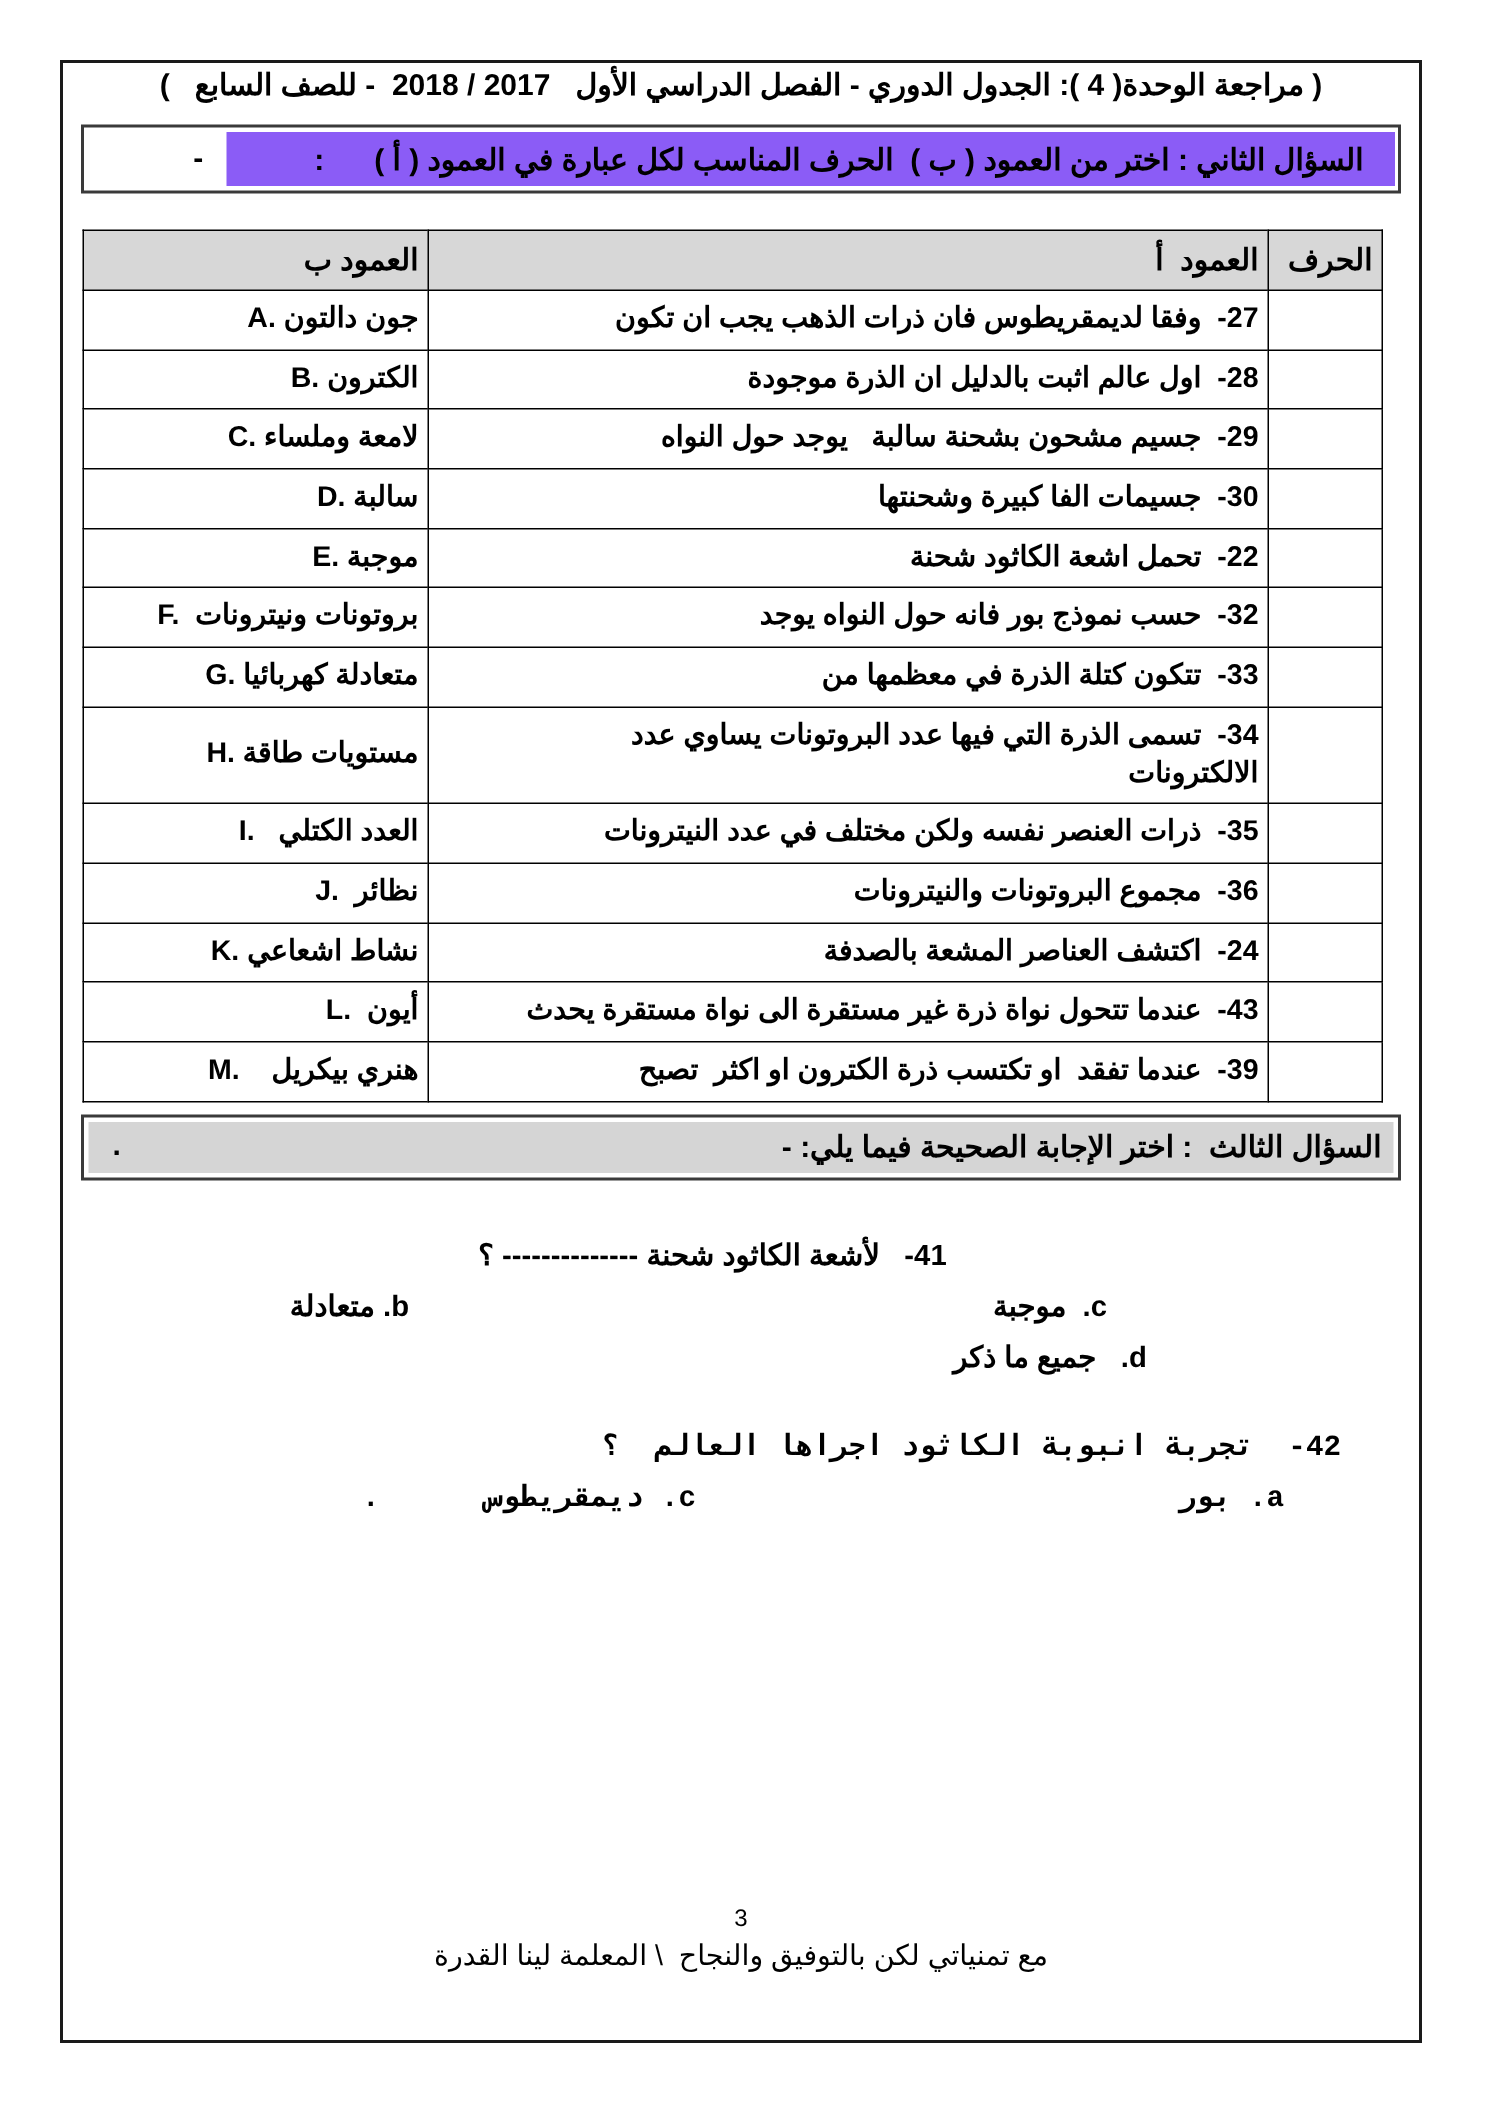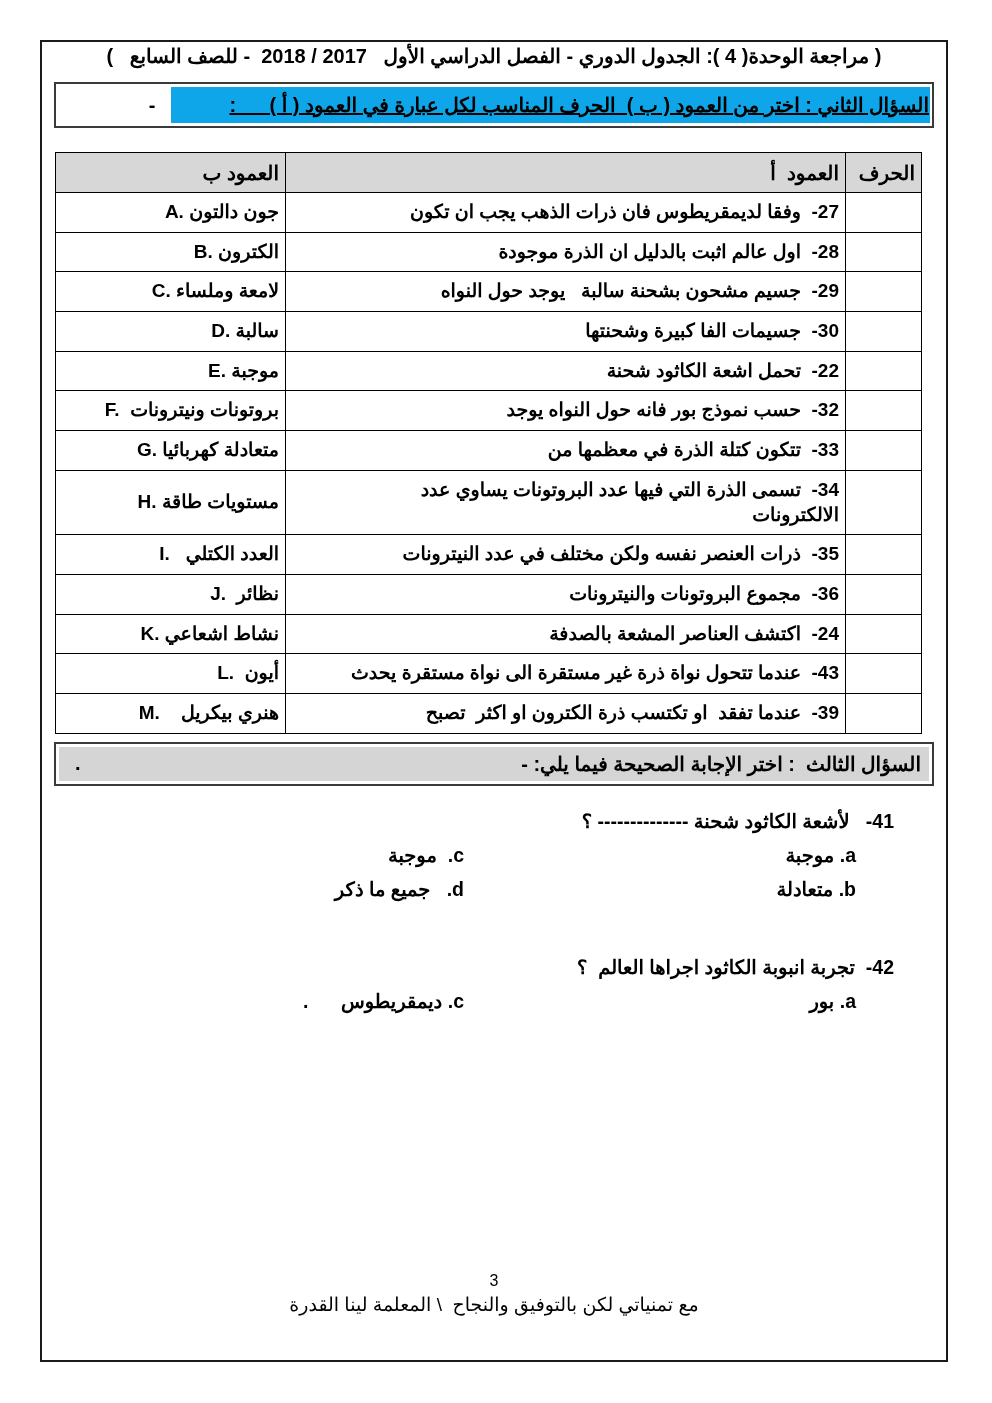--- a/index.html
+++ b/index.html
@@ -17,22 +17,22 @@
     margin-top:2px;text-align:center;font-size:20px;font-weight:bold;
     white-space:pre-wrap;
   }
   
   .q2-heading{
     margin:14px 2px 0 2px;height:46px;border:2px solid #3a3a3a;
     display:flex;align-items:stretch;background:#fff;box-sizing:border-box;
     font-size:20px;font-weight:bold;
   }
   .q2-heading .hl{
-    background:#0ea5e9;margin:3px 2px 3px 0;display:flex;align-items:center;
-    padding:0 1px 0 58px;white-space:pre-wrap;text-decoration:underline;
+    background:#8b5cf6;margin:3px 2px 3px 0;display:flex;align-items:center;
+    padding:0 21px 0 58px;white-space:pre-wrap;
   }
   .q2-heading .dash{display:flex;align-items:center;padding:0 16px;}
   
   table.match{
     border-collapse:collapse;margin:24px 14px 0 8px;width:866px;
     table-layout:fixed;direction:rtl;font-weight:bold;font-size:19px;
   }
   table.match th,table.match td{
     border:1.5px solid #000;text-align:right;vertical-align:middle;
     padding:7px 6px;box-sizing:border-box;
@@ -51,22 +51,22 @@
     font-size:20px;font-weight:bold;
   }
   .q3-heading .fill{
     flex:1;background:#d5d5d5;margin:3px;display:flex;align-items:center;
     justify-content:space-between;padding:0 8px 0 16px;white-space:pre-wrap;
   }
   
   .mcq{font-weight:bold;font-size:19.5px;}
   .mcq-stem{padding:0 42px 0 4px;white-space:pre-wrap;line-height:1.3;}
   .mcq-40{margin-top:20px;}
-  .mcq-41{margin-top:23px;}
-  .mcq-42{margin-top:52px;}
+  .mcq-41{margin-top:38px;text-align:center;}
+  .mcq-42{margin-top:34px;font-family:Liberation Mono, monospace;}
   .mcq-options{
     display:grid;grid-template-columns:1fr 1fr;direction:rtl;
     margin-top:9px;row-gap:9px;
   }
   .opt{white-space:pre-wrap;line-height:1.3;}
   .opt.rcol{padding-right:80px;}
   .opt.lcol{padding-right:30px;}
   
   .footer{
     position:absolute;bottom:44px;left:0;width:100%;text-align:center;
@@ -175,21 +175,20 @@
       <div class="fill">
         <span>السؤال الثالث  : اختر الإجابة الصحيحة فيما يلي: -</span>
         <span>.</span>
       </div>
     </div>
 
 
     <div class="mcq mcq-41">
       <div class="mcq-stem">41-   لأشعة الكاثود شحنة -------------- ؟</div>
       <div class="mcq-options">
-        <div class="opt rcol">a. موجبة</div>
         <div class="opt lcol">c.  موجبة</div>
         <div class="opt rcol">b. متعادلة</div>
         <div class="opt lcol">d.   جميع ما ذكر</div>
       </div>
     </div>
 
     <div class="mcq mcq-42">
       <div class="mcq-stem">42-  تجربة انبوبة الكاثود اجراها العالم  ؟</div>
       <div class="mcq-options">
         <div class="opt rcol">a. بور</div>

